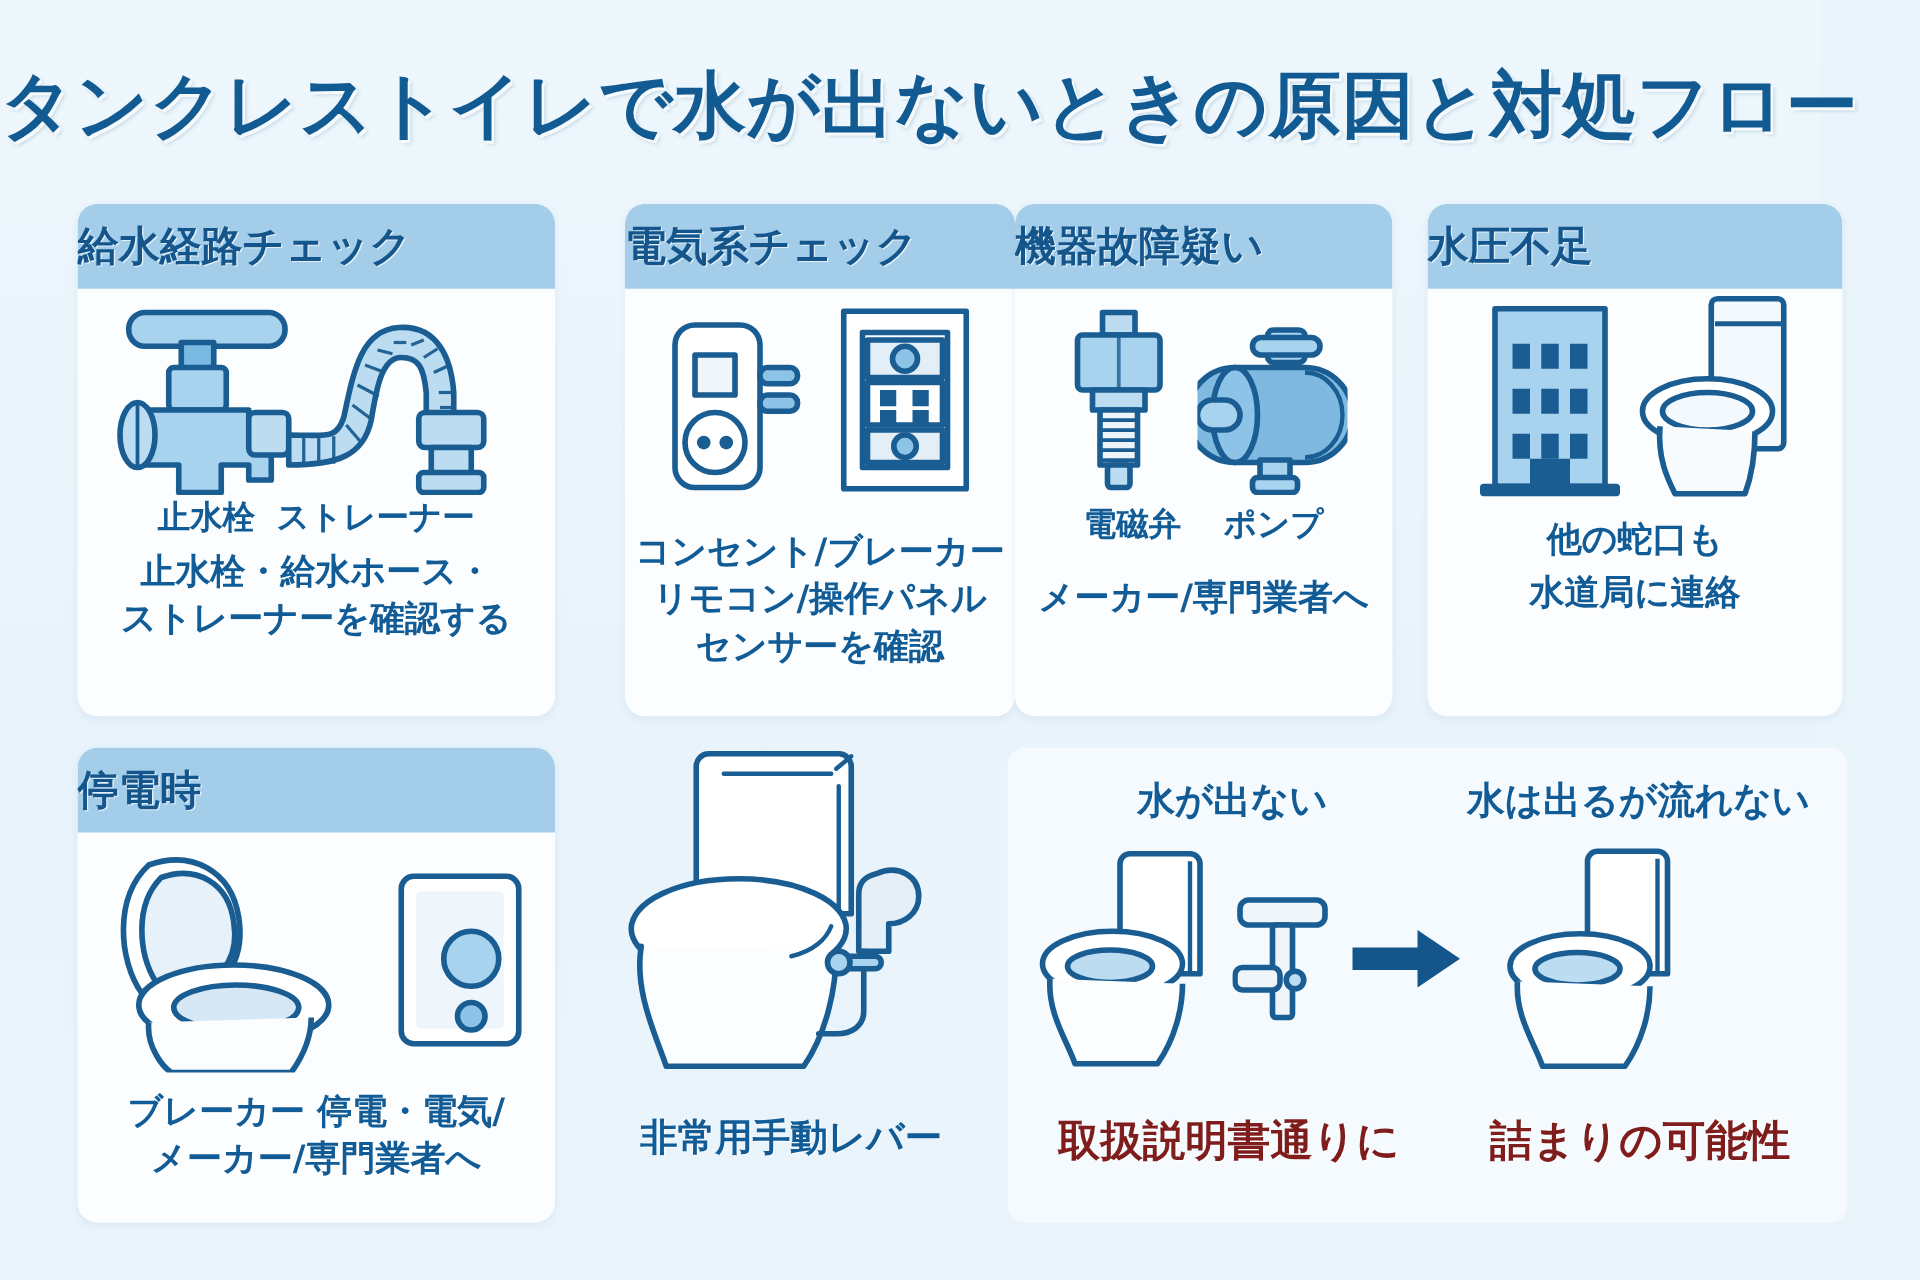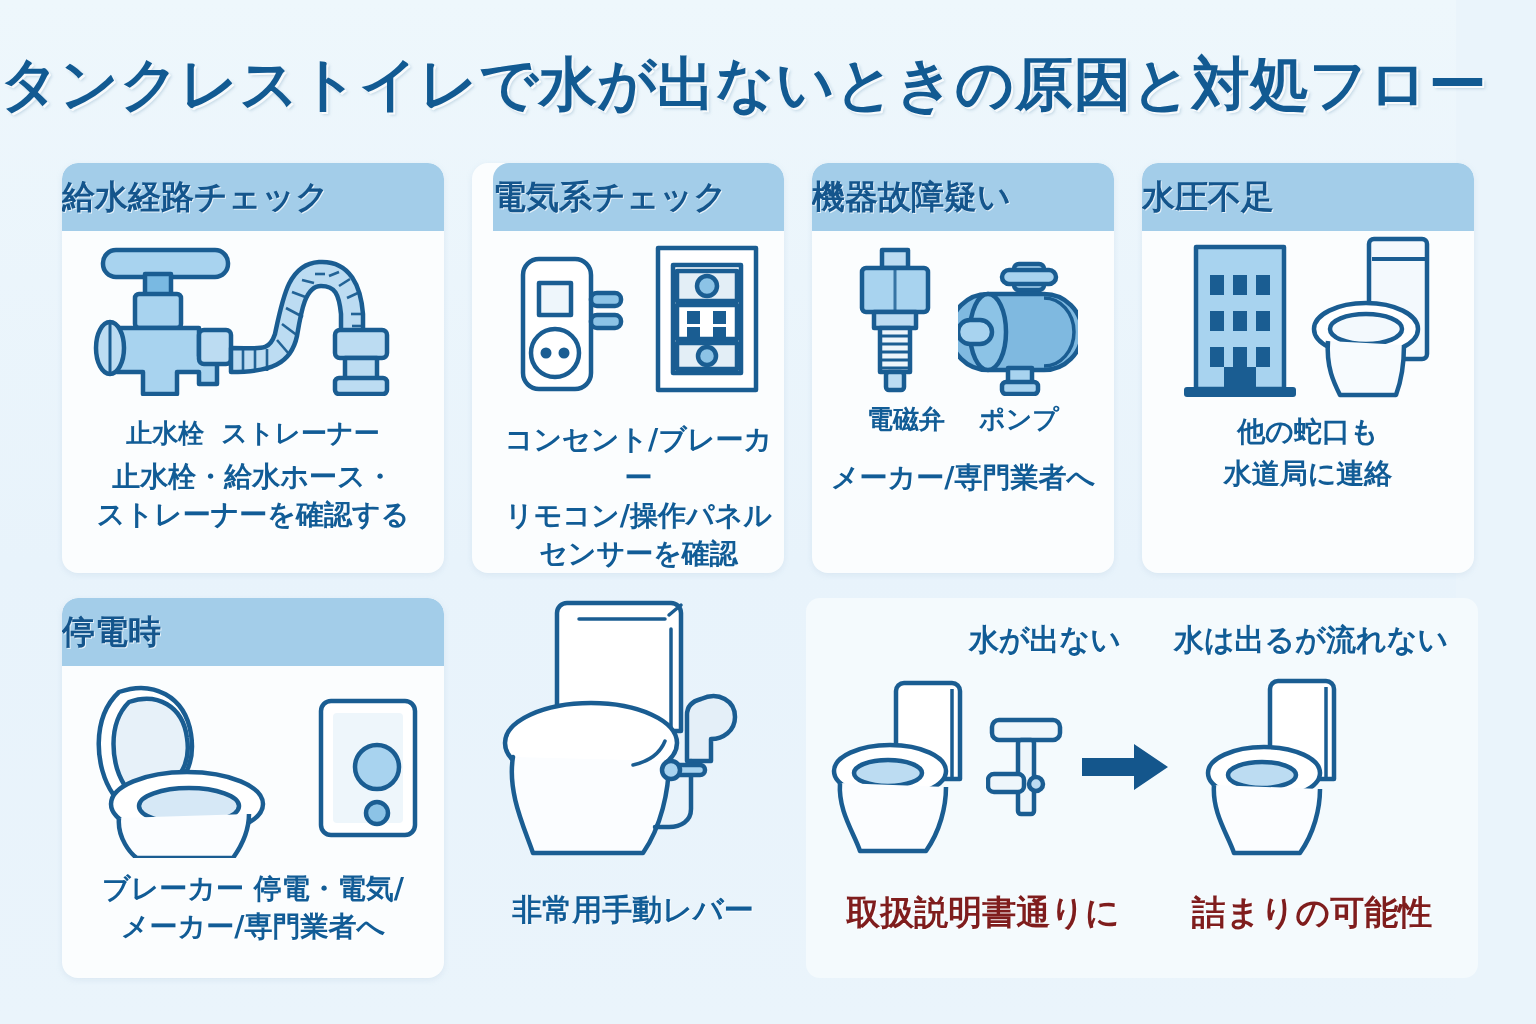--- a/index.html
+++ b/index.html
@@ -72,21 +72,21 @@
     font-size: 28px;
     font-weight: 700;
     line-height: 1.36;
     color: #115c96;
     text-shadow: 1px 1px 0 rgba(255,255,255,0.8);
     padding: 0 8px;
   }
 
   
   #card-supply   { left: 62px;   top: 163px; width: 382px; height: 410px; }
-  #card-electric { left: 472px;  top: 163px; width: 312px; height: 410px; padding-left: 21px; }
+  #card-electric { left: 500px;  top: 163px; width: 312px; height: 410px; }
   #card-device   { left: 812px;  top: 163px; width: 302px; height: 410px; }
   #card-pressure { left: 1142px; top: 163px; width: 332px; height: 410px; }
   #card-outage   { left: 62px;   top: 598px; width: 382px; height: 380px; }
 
   
   #panel-lever {
     position: absolute;
     left: 462px; top: 580px; width: 342px; height: 398px;
     background: transparent;
   }
@@ -172,21 +172,21 @@
               <path d="M269 90 h11"></path>
           </g>
 
           <g stroke="#1a5d92" stroke-width="4.5" stroke-linejoin="round" fill="#a8d3ef">
             <rect x="252" y="94" width="52" height="28" rx="5" fill="#bcdcf2"></rect>
             <rect x="262" y="122" width="32" height="22" fill="#bcdcf2"></rect>
             <rect x="252" y="142" width="52" height="16" rx="4" fill="#bcdcf2"></rect>
           </g>
         </svg>
       </div>
-      <div class="sub-labels" style="margin-top:20px;gap:17px;">
+      <div class="sub-labels" style="margin-top:0;gap:17px;">
         <span>止水栓</span>
         <span>ストレーナー</span>
       </div>
       <div class="body-text" style="margin-top:7px;">
         <div>止水栓・給水ホース・</div>
         <div>ストレーナーを確認する</div>
       </div>
     </div>
   </div>
 
@@ -372,21 +372,21 @@
           <rect x="190" y="180" width="32" height="10" rx="5" fill="#a8d3ef"></rect>
           <ellipse cx="188" cy="185" rx="9" ry="9" fill="#a8d3ef"></ellipse>
         </g>
       </svg>
     </div>
     <div class="panel-caption" style="top:310px;">非常用手動レバー</div>
   </div>
 
   <div id="panel-flow">
 
-    <div class="flow-head" style="left:15px;width:300px;text-align:right;">水が出ない</div>
+    <div class="flow-head" style="left:30px;width:300px;">水が出ない</div>
     <div class="flow-head" style="left:350px;width:310px;">水は出るが流れない</div>
 
     <div style="position:absolute;left:0;right:0;top:74px;height:190px;display:flex;align-items:center;">
 
       <svg width="150" height="185" viewBox="0 0 150 185" style="margin-left:24px;">
         <g stroke="#1a5d92" stroke-width="4.5" stroke-linejoin="round" fill="#ffffff">
           <path d="M74 8 h48 a8 8 0 0 1 8 8 v88 h-56 a8 8 0 0 1 -8 -8 v-80 a8 8 0 0 1 8 -8 z"></path>
           <path d="M122 14 v88" stroke-width="3.5" fill="none"></path>
           <ellipse cx="60" cy="96" rx="56" ry="26" fill="#ffffff"></ellipse>
           <ellipse cx="58" cy="98" rx="34" ry="13" fill="#bcdcf2"></ellipse>

